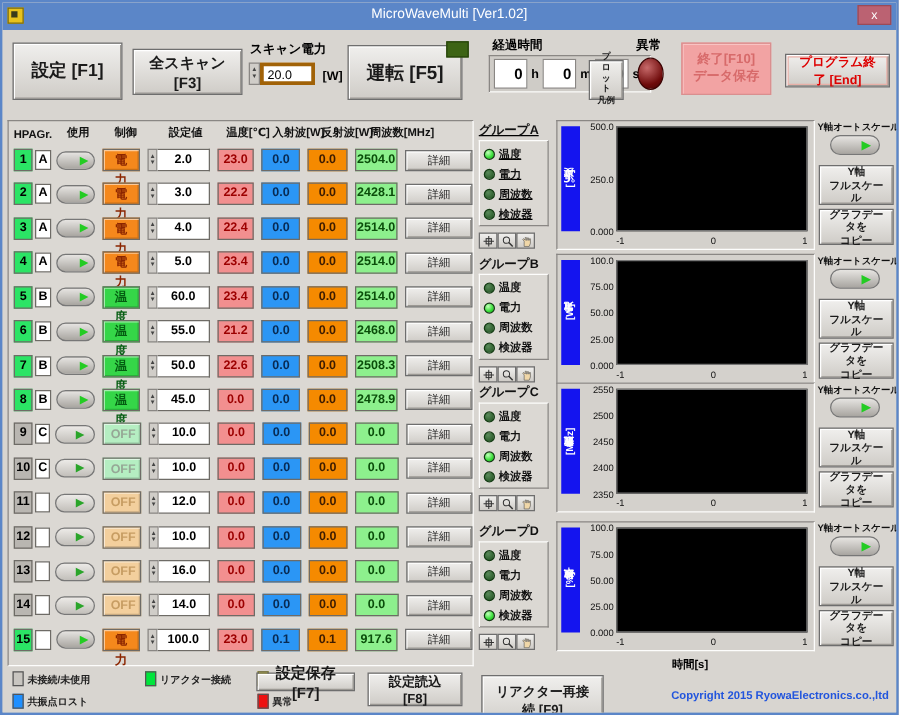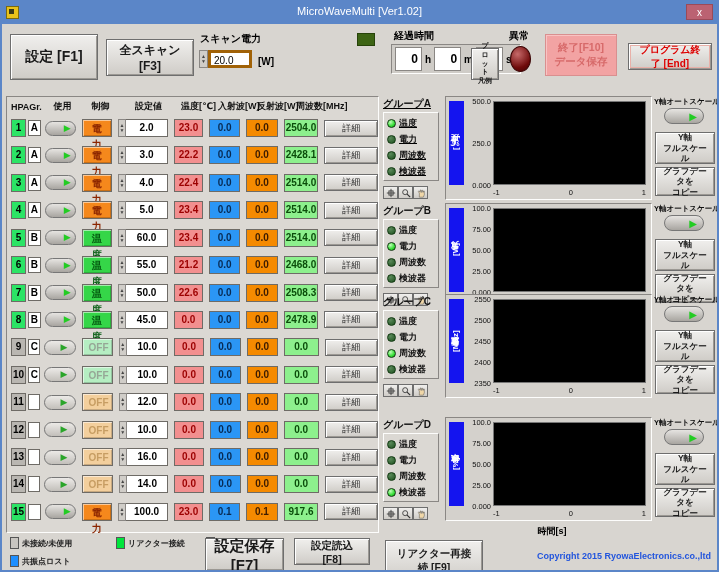--- a/index.html
+++ b/index.html
@@ -83,21 +83,21 @@
   .c-ref{width:33px;margin-left:6px;background:#f58a00;color:#3d1c00;}
   .c-freq{width:37px;margin-left:6px;background:#8df08d;color:#0a4d0a;}
   .detail-btn{width:56px;height:17px;margin-left:6px;font-size:9px;background:linear-gradient(#f0efed,#cfccc7);
     border:1px solid #6e6e6e;box-shadow:inset 1px 1px 0 #fff,inset -1px -1px 0 #9b9893;
     display:flex;align-items:center;justify-content:center;color:#222;}
   
   #legend{position:absolute;left:8px;top:512px;width:240px;height:34px;}
   .leg-item{position:absolute;display:flex;align-items:center;height:14px;}
   .leg-sw{width:9px;height:12px;border:1px solid #555;margin-right:3px;}
   .leg-lb{font-size:8px;font-weight:bold;color:#222;white-space:nowrap;}
-  #btn-save{position:absolute;left:203px;top:514px;width:79px;height:33px;font-size:15px;font-weight:bold;}
+  #btn-save{position:absolute;left:203px;top:514px;width:79px;height:15px;font-size:12px;font-weight:bold;}
   #btn-load{position:absolute;left:292px;top:514px;width:76px;height:27px;font-size:10.5px;font-weight:bold;}
   #btn-reconnect{position:absolute;left:383px;top:516px;width:98px;height:42px;font-size:10.5px;font-weight:bold;}
   #time-axis{position:absolute;left:480px;top:501px;width:140px;text-align:center;font-size:9px;font-weight:bold;}
   #copyright{position:absolute;right:6px;top:527px;font-size:9px;font-weight:bold;color:#2255dd;}
   
   .group{position:absolute;left:379px;width:337px;height:104px;display:flex;}
   .g-left{width:64px;position:relative;}
   .g-title{font-size:10px;font-weight:bold;color:#111;padding:1px 0 1px 2px;white-space:nowrap;}
   .g-radios{margin-left:2px;width:56px;border:1px solid;border-color:#fdfdfc #8a8784 #8a8784 #fdfdfc;
     padding:2px 0 1px 3px;background:#dbd8d3;}
@@ -144,20 +144,21 @@
     <button class="btn tb" id="btn-scanall">全スキャン [F3]</button>
     <span class="tb" id="scanpower-label">スキャン電力</span>
     <span class="tb" id="scanpower-wrap">
       <span class="spin">
           <span>▲</span>
           <span>▼</span>
         </span>
       <span class="num-field">20.0</span>
     </span>
     <span class="tb" id="scanpower-unit">[W]</span>
+    <button class="btn tb" id="btn-run">運転 [F5]</button>
     <span class="tb" id="run-led"></span>
     <span class="tb" id="elapsed-label">経過時間</span>
     <span class="tb sunken" id="elapsed-panel">
       <span class="tbox">0</span>
       <span class="tunit">h</span>
       <span class="tbox">0</span>
       <span class="tunit">m</span>
       <span class="tbox">0</span>
       <span class="tunit">s</span>
     </span>
@@ -613,21 +614,21 @@
             <div class="g-auto-label">Y軸オートスケール</div>
             <div class="g-toggle">
               <span class="arr">▶</span>
             </div>
             <button class="btn g-fullscale prewrap">Y軸
 フルスケール</button>
             <button class="btn g-copy prewrap">グラフデータを
 コピー</button>
           </div>
         </div>
-        <div class="group" style="top: 270px;">
+        <div class="group" style="top: 282px;">
           <div class="g-left">
             <div class="g-title">グループC</div>
             <div class="g-radios">
               <div class="g-radio">
                 <span class="led"></span>
                 <span class="lbl">温度</span>
               </div>
               <div class="g-radio">
                 <span class="led"></span>
                 <span class="lbl">電力</span>

